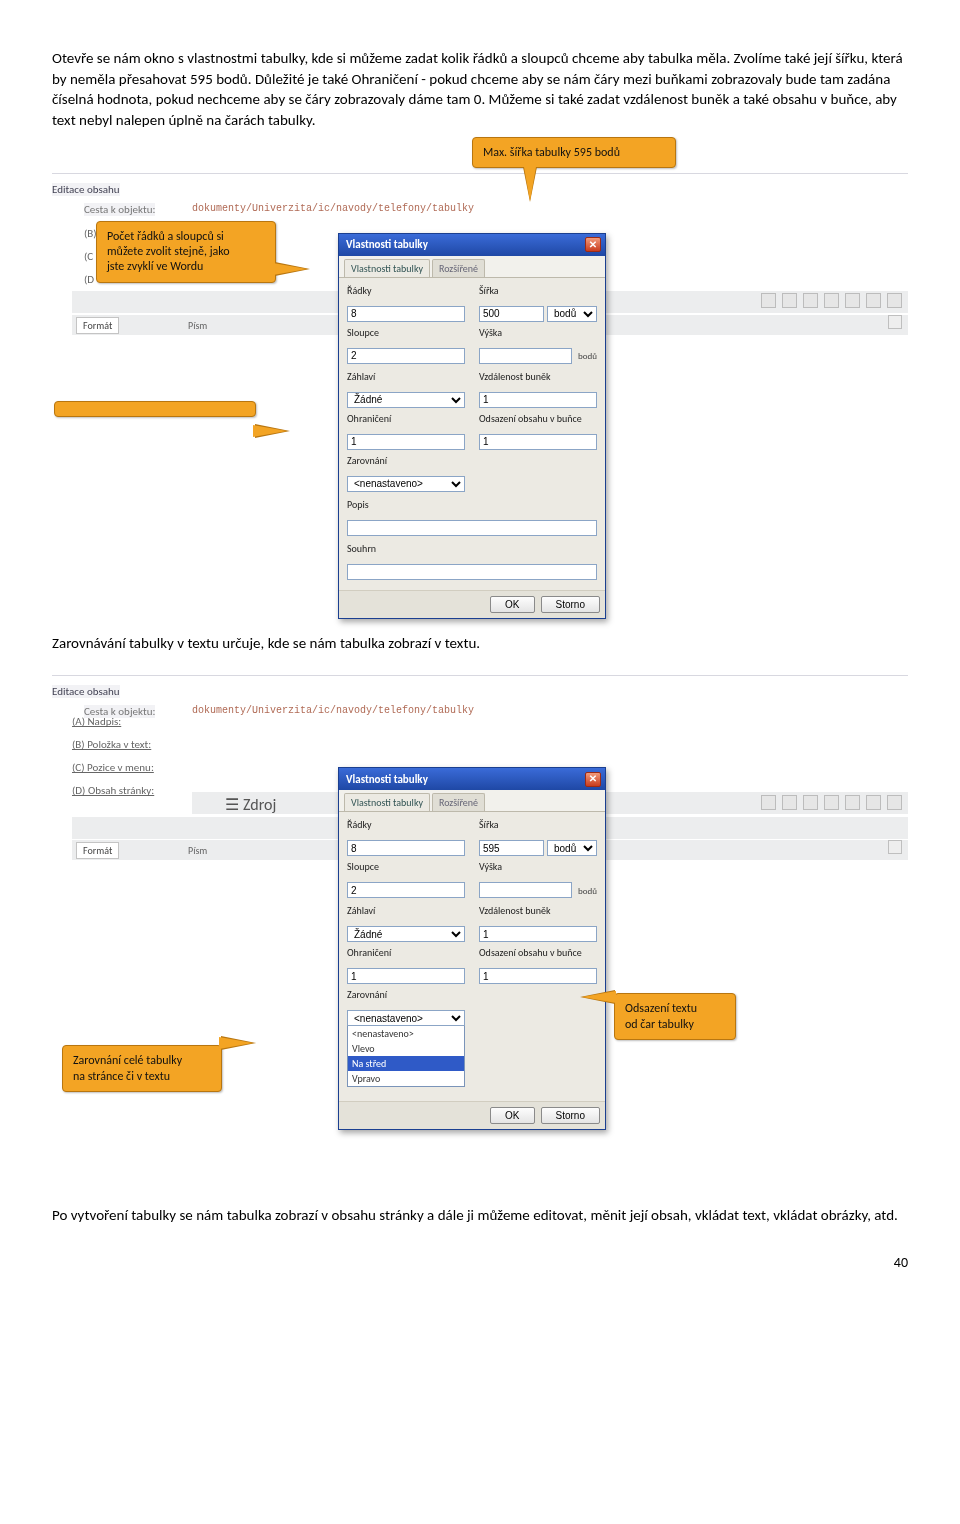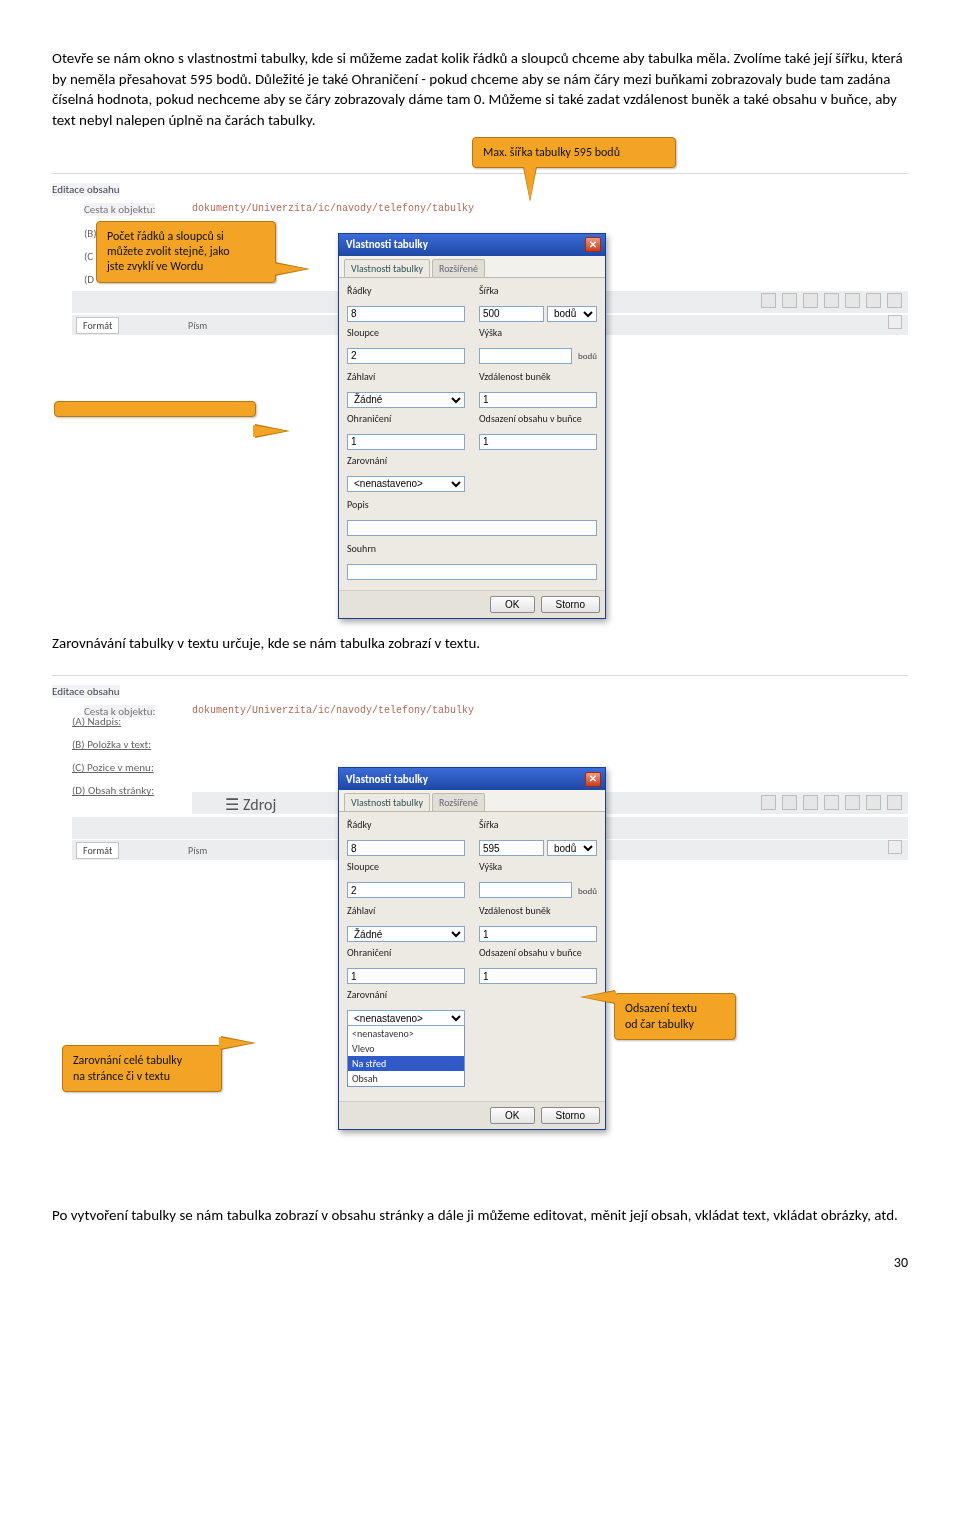--- a/index.html
+++ b/index.html
@@ -231,21 +231,21 @@
           <div class="dlg-lbl">Záhlaví</div>
           <select class="dlg-sel"><option>Žádné</option></select>
           <div class="dlg-lbl" style="margin-top:4px;">Ohraničení</div>
           <input class="dlg-input" value="1" style="">
           <div class="dlg-lbl" style="margin-top:4px;">Zarovnání</div>
           <select class="dlg-sel"><option>&lt;nenastaveno&gt;</option></select>
           <div class="listbox" style="margin-top:-1px;">
             <div>&lt;nenastaveno&gt;</div>
             <div>Vlevo</div>
             <div class="sel">Na střed</div>
-            <div>Obsah</div>
+            <div>Vpravo</div>
           </div>
         </div>
         <div>
           <div class="dlg-lbl">Vzdálenost buněk</div>
           <input class="dlg-input" value="1" style="">
           <div class="dlg-lbl" style="margin-top:4px;">Odsazení obsahu v buňce</div>
           <input class="dlg-input" value="1" style="">
         </div>
       </div>
       <div style="height:4px;"></div>
@@ -266,13 +266,13 @@
   <div class="callout" style="left:562px; top:326px; width:122px;">
     <span style="white-space:pre-line;">Odsazení textu
 od čar tabulky</span>
     <div class="ptr ptr-left-b" style="right:100%; top:-4px;"></div>
     <div class="ptr ptr-left" style="right:99%; top:-3px;"></div>
   </div>
 </div>
 
 <p class="para">Po vytvoření tabulky se nám tabulka zobrazí v obsahu stránky a dále ji můžeme editovat, měnit její obsah, vkládat text, vkládat obrázky, atd.</p>
 
-<div class="pagenum">30</div>
+<div class="pagenum">40</div>
 
 </body></html>

